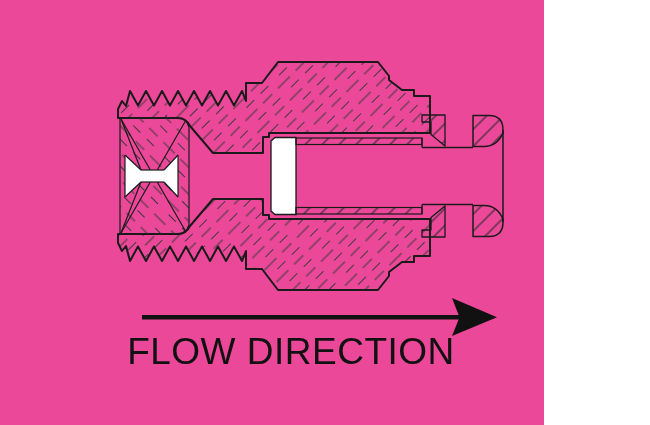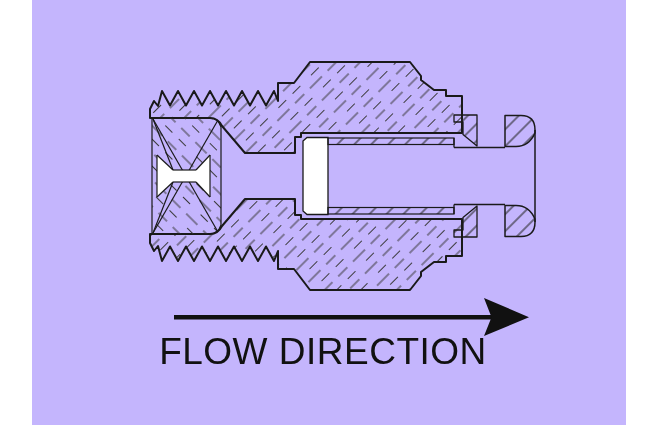--- a/index.html
+++ b/index.html
@@ -1,17 +1,17 @@
 <!DOCTYPE html>
 <html><head>
 <meta charset="utf-8">
 <style>
   html,body{margin:0;padding:0;background:#fff;}
-  .stage{position:relative;width:594px;height:425px;background:#c4b5fd;overflow:hidden;
-         font-family:"Liberation Sans", sans-serif;margin-left:32px;}
+  .stage{position:relative;width:544px;height:425px;background:#ec4899;overflow:hidden;
+         font-family:"Liberation Sans", sans-serif;}
   svg{display:block;}
   text.flow-label{font-family:"Liberation Sans", sans-serif;font-size:37px;fill:#111;
                   letter-spacing:0.5px;}
 </style>
 </head>
 <body>
 
 <div class="stage">
 <svg width="650" height="425" viewBox="0 0 650 425">
 

